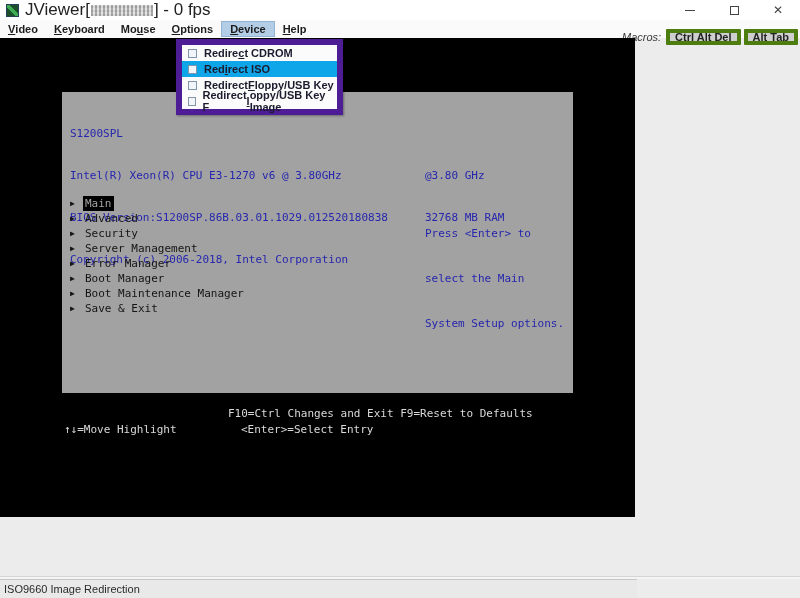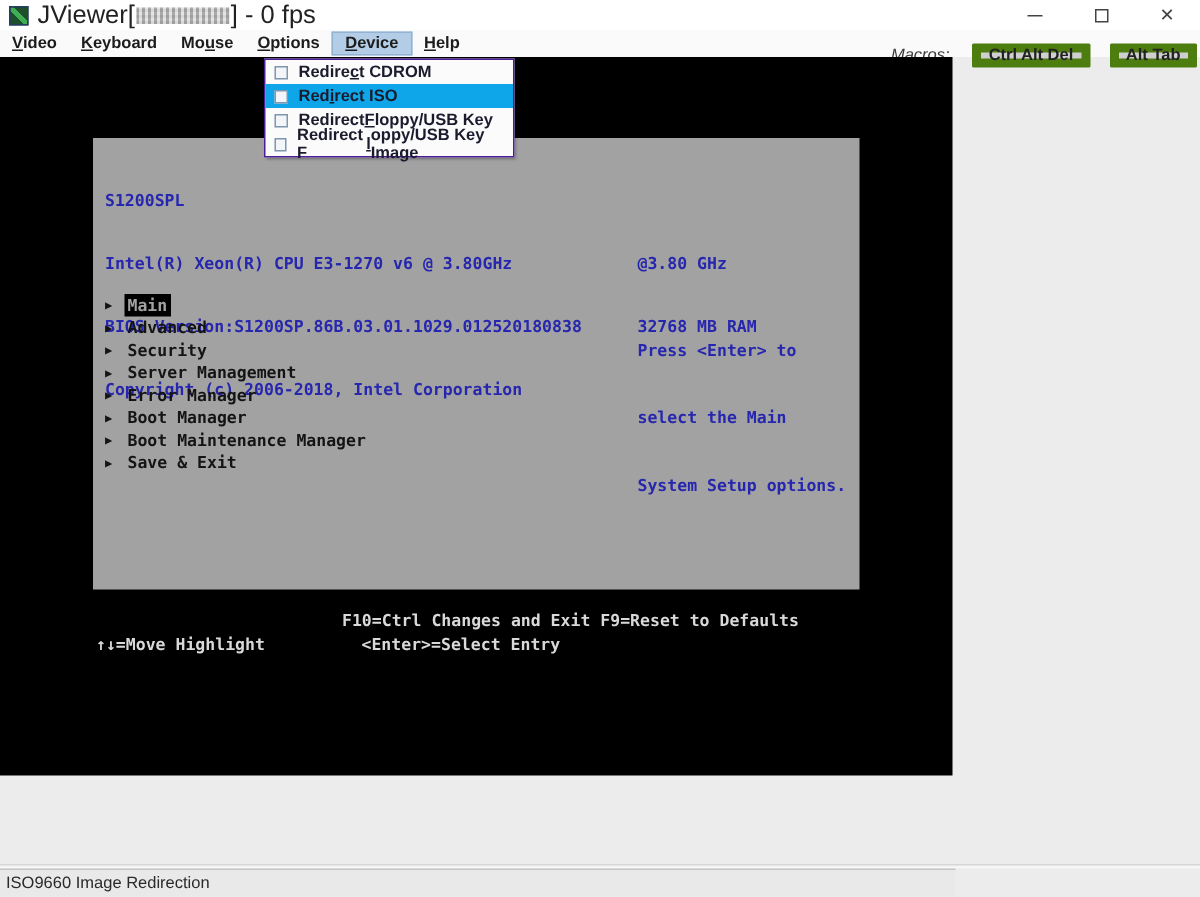--- a/index.html
+++ b/index.html
@@ -42,33 +42,33 @@
   
   .menubar {
     position:absolute; left:0; top:20px; width:800px; height:18px;
     background:#fafafa;
     display:flex; align-items:center;
     font-size:11px; font-weight:bold; color:#1c1c1c;
   }
   .menu-item { padding:2px 8px; height:16px; display:flex; align-items:center; }
   .menu-item.active { background:#b4cde6; border:1px solid #93b3d2; }
   .mn { text-decoration:underline; }
-  .macros { margin-left:auto; display:flex; align-items:center; gap:13px; padding-right:2px;margin-top:16px; }
+  .macros { margin-left:auto; display:flex; align-items:center; gap:3px; padding-right:2px;margin-top:16px; }
   .macros-label { font-style:italic; font-weight:normal; color:#3a3a3a; margin-right:2px; }
   .macro-btn {
-    background:#cfcfcf; border:6px solid #4d7c0f; border-radius:1px;
+    background:#cfcfcf; border:4px solid #4d7c0f; border-radius:1px;
     font-size:11px; font-weight:bold; color:#222; padding:1px 5px; height:16px;
     display:flex; align-items:center;
   }
 
   
   .canvas { position:absolute; left:0; top:38px; width:635px; height:479px; background:#000; }
 
   .screen { position:absolute; left:62px; top:54px; width:511px; height:301px; background:#a2a2a2; }
-  .dosfont { font-family:"DejaVu Sans Mono", monospace; font-weight:bold; font-size:11px; }
+  .dosfont { font-family:"DejaVu Sans Mono", monospace; font-weight:normal; font-size:11px; }
 
   .info { position:absolute; left:8px; top:8px; color:#2626ae; white-space:pre; }
   .info .row { position:relative; height:16px; line-height:16px; }
   .info .rcol { position:absolute; left:355px; top:0; }
 
   .bmenu { position:absolute; left:8px; top:104px; color:#141414; }
   .bmenu .brow { height:15px; line-height:15px; display:flex; align-items:center; }
   .arrow { display:inline-block; width:13px; font-size:8px; color:#141414; }
   .blabel { padding:0 2px; }
   .blabel.sel { background:#000; color:#a2a2a2; }
@@ -76,21 +76,21 @@
   .rhelp { position:absolute; left:363px; top:104px; color:#2626ae; line-height:15px; white-space:pre; }
 
   .hk { position:absolute; color:#d9d9d9; white-space:pre; }
   .hk1 { left:228px; top:369px; }
   .hk2l { left:64px; top:385px; }
   .hk2r { left:241px; top:385px; }
 
   
   .dropdown {
     position:absolute; left:176px; top:39px; width:167px;
-    background:#fbfbfb; border:1px solid #4c1d95;
+    background:#fbfbfb; border:6px solid #4c1d95;
     z-index:10; font-size:11px; font-weight:bold; color:#1b1b2e;
     box-shadow:1px 1px 2px rgba(0,0,0,.35);
   }
   .drow { height:16px; display:flex; align-items:center; padding-left:6px; }
   .drow.hl { background:#0ea5e9; }
   .checkbox {
     display:inline-block; width:9px; height:9px; margin-right:7px;
     border:1px solid #7f96ad; background:#f2f6fa;
   }
 

